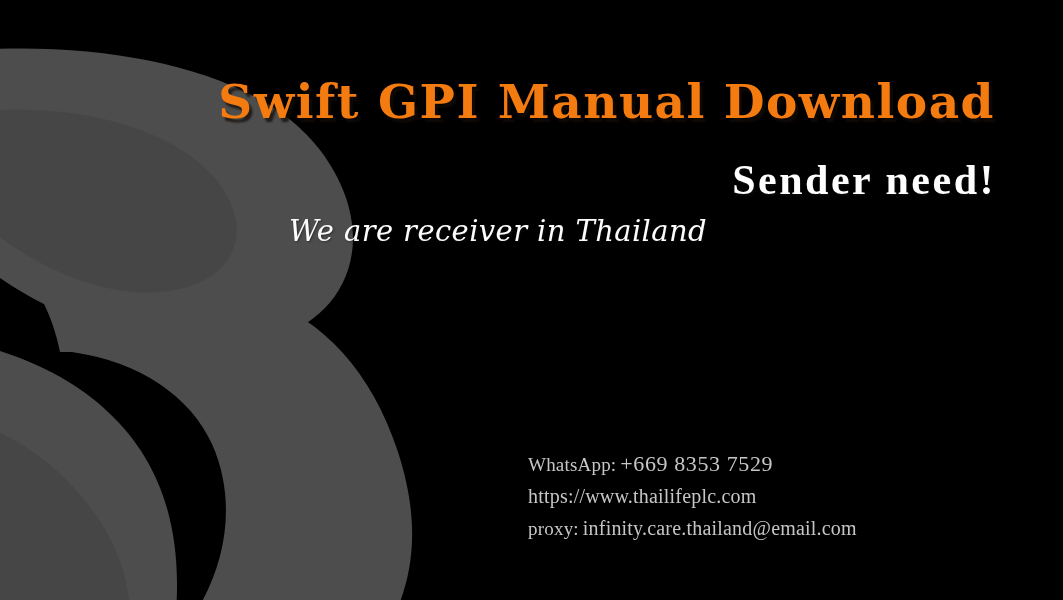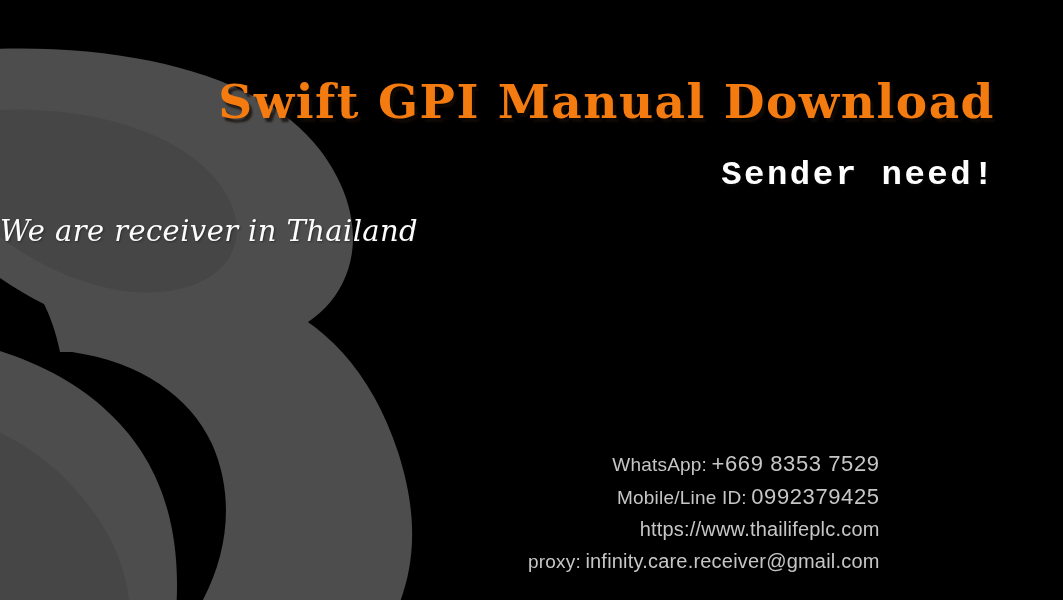--- a/index.html
+++ b/index.html
@@ -50,58 +50,57 @@
   
   #sender-row {
     position: absolute;
     left: 0;
     top: 157px;
     width: 996px;
     text-align: right;
   }
   #sender-need {
     display: inline-block;
-    font-family: Liberation Mono, monospace;
+    font-family: Liberation Serif, serif;
     font-weight: bold;
-    font-size: 34px;
+    font-size: 42px;
     line-height: 1.1;
     letter-spacing: 2.5px;
     color: #ffffff;
     text-shadow: 1px 2px 2px rgba(20,20,20,0.55);
     white-space: nowrap;
   }
 
   
   #script-block {
     position: absolute;
     left: 0;
     top: 210px;
     width: 996px;
-    text-align: left;
+    text-align: center;
   }
   .script-line {
     font-family: "DejaVu Serif", "Liberation Serif", serif;
     font-style: italic;
     font-weight: normal;
     font-size: 29px;
     line-height: 42px;
     letter-spacing: 0.4px;
     color: #fdfdfd;
     text-shadow: 1px 1px 2px rgba(20,20,20,0.5);
     white-space: nowrap;
   }
 
   
   #contact-block {
     position: absolute;
     left: 528px;
     top: 448px;
     color: #c6c6c6;
-    font-family: Liberation Sans, sans-serif;
-    text-align: right;
+    font-family: Liberation Serif, serif;
   }
   .contact-line {
     line-height: 31px;
     white-space: nowrap;
   }
   .contact-label {
     font-size: 19px;
     letter-spacing: 0.2px;
   }
   .contact-value-lg {
@@ -172,29 +171,25 @@
     <div class="script-line">We are receiver in Thailand</div>
   </div>
 
   <div id="contact-block">
 
     <div class="contact-line">
       <span class="contact-label">WhatsApp:</span>
       <span class="contact-value-lg">+669 8353 7529</span>
     </div>
 
-    <div class="contact-line">
-      <span class="contact-label">Mobile/Line ID:</span>
-      <span class="contact-value-lg">0992379425</span>
-    </div>
 
     <div class="contact-line">
       <span class="contact-value-sm">https://www.thailifeplc.com</span>
     </div>
 
     <div class="contact-line">
       <span class="contact-label">proxy:</span>
-      <span class="contact-value-sm">infinity.care.receiver@gmail.com</span>
+      <span class="contact-value-sm">infinity.care.thailand@email.com</span>
     </div>
 
   </div>
 
 </div>
 
 </body></html>

